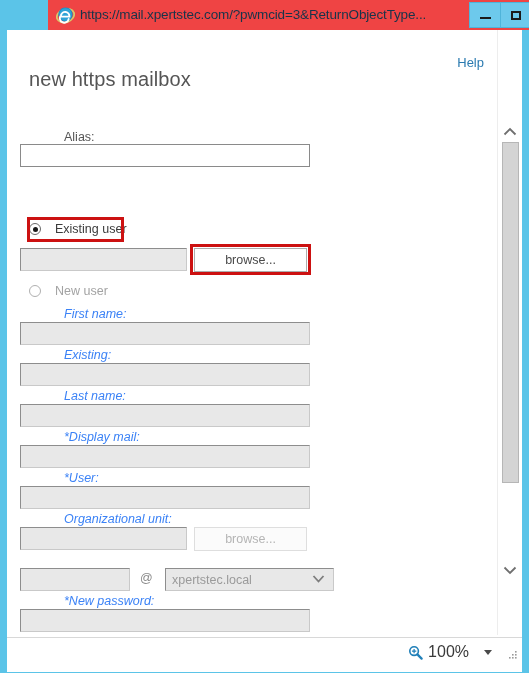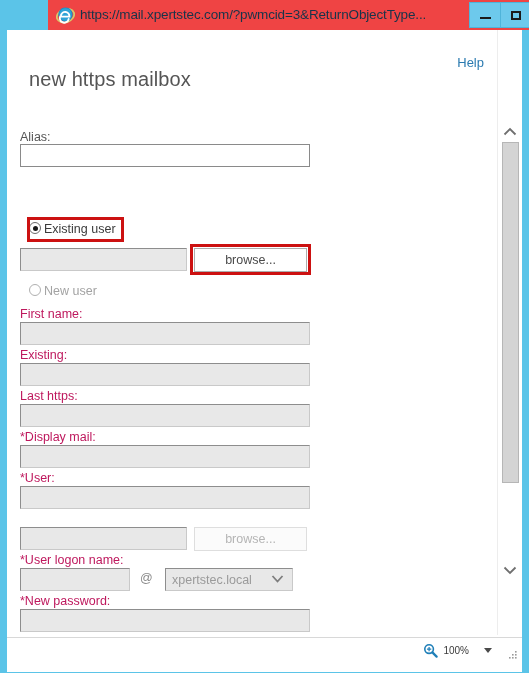--- a/index.html
+++ b/index.html
@@ -120,43 +120,44 @@
     color: #555555;
     font-weight: normal;
     letter-spacing: 0.1px;
   }
 
   .field-label {
     position: absolute;
     font-size: 12.5px;
     color: #555555;
     white-space: nowrap;
-  }
-  .field-label.dim { color: #be185d; }
+    margin-left: 44px;
+  }
+  .field-label.dim { color: #3b82f6; font-style: italic; }
 
   .txt {
     position: absolute;
     left: 13px;
     height: 23px;
     box-sizing: border-box;
     background: #ffffff;
     border: 1px solid #8a8a8a;
   }
   .txt.disabled {
     background: #e8e8e8;
     border: 1px solid #c9c9c9;
     border-top: 1px solid #8d8d8d;
     border-left: 1px solid #8d8d8d;
   }
 
   .radio-row {
     position: absolute;
     display: flex;
-    align-items: flex-start;
-    gap: 3px;
+    align-items: center;
+    gap: 14px;
     font-size: 12.5px;
   }
   .radio-dot {
     width: 12px; height: 12px;
     border-radius: 50%;
     border: 1px solid #6a6a6a;
     background: #fff;
     box-sizing: border-box;
     position: relative;
     flex: 0 0 auto;
@@ -301,21 +302,21 @@
     border-top: 1px solid #d8d8d8;
     box-sizing: border-box;
   }
   .zoom-group {
     position: absolute;
     right: 30px;
     top: 5px;
     display: flex;
     align-items: center;
     gap: 5px;
-    font-size: 10px;
+    font-size: 16px;
     color: #3a3a3a;
     cursor: pointer;
   }
   .zoom-caret {
     width: 0; height: 0;
     border-left: 4.5px solid transparent;
     border-right: 4.5px solid transparent;
     border-top: 5px solid #4a4a4a;
     margin-left: 10px;
   }
@@ -377,36 +378,36 @@
         <span class="radio-dot dim"></span>
         <span class="radio-label dim">New user</span>
       </div>
 
       <div class="field-label dim" style="left:13px; top:265px;">First name:</div>
       <input class="txt disabled" type="text" style="top: 280px; width: 290px;" disabled="" value="">
 
       <div class="field-label dim" style="left:13px; top:306px;">Existing:</div>
       <input class="txt disabled" type="text" style="top: 321px; width: 290px;" disabled="" value="">
 
-      <div class="field-label dim" style="left:13px; top:347px;">Last https:</div>
+      <div class="field-label dim" style="left:13px; top:347px;">Last name:</div>
       <input class="txt disabled" type="text" style="top: 362px; width: 290px;" disabled="" value="">
 
       <div class="field-label dim" style="left:13px; top:388px;">*Display mail:</div>
       <input class="txt disabled" type="text" style="top: 403px; width: 290px;" disabled="" value="">
 
       <div class="field-label dim" style="left:13px; top:429px;">*User:</div>
       <input class="txt disabled" type="text" style="top: 444px; width: 290px;" disabled="" value="">
 
+      <div class="field-label dim" style="left:13px; top:470px;">Organizational unit:</div>
       <input class="txt disabled" type="text" style="top: 485px; width: 167px;" disabled="" value="">
       <div class="btn disabled" style="left:187px; top:485px; width:113px;">browse...</div>
 
-      <div class="field-label dim" style="left:13px; top:511px;">*User logon name:</div>
       <input class="txt disabled" type="text" style="top: 526px; width: 110px;" disabled="" value="">
       <div class="at-sign" style="left:133px; top:529px;">@</div>
-      <div class="combo" style="left:158px; top:526px; width:128px;">
+      <div class="combo" style="left:158px; top:526px; width:169px;">
         <span>xpertstec.local</span>
         <svg class="chev" width="13" height="10" viewBox="0 0 13 10">
           <path d="M1.5 2 L6.5 7.5 L11.5 2" fill="none" stroke="#7d7d7d" stroke-width="1.8"></path>
         </svg>
       </div>
 
       <div class="field-label dim" style="left:13px; top:552px;">*New password:</div>
       <input class="txt disabled" type="password" style="top: 567px; width: 290px;" disabled="" value="">
     </div>
 

